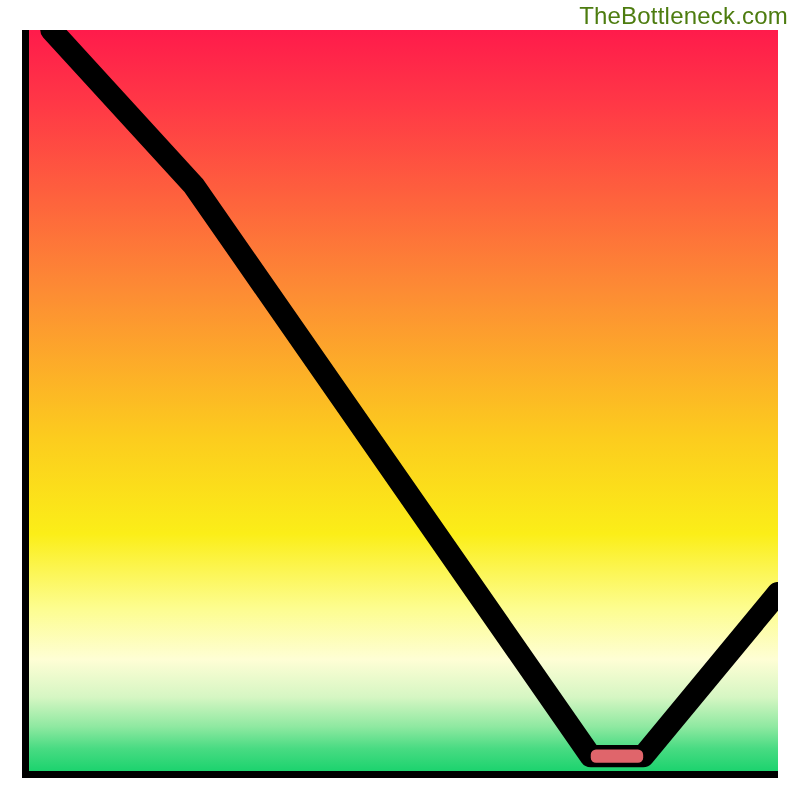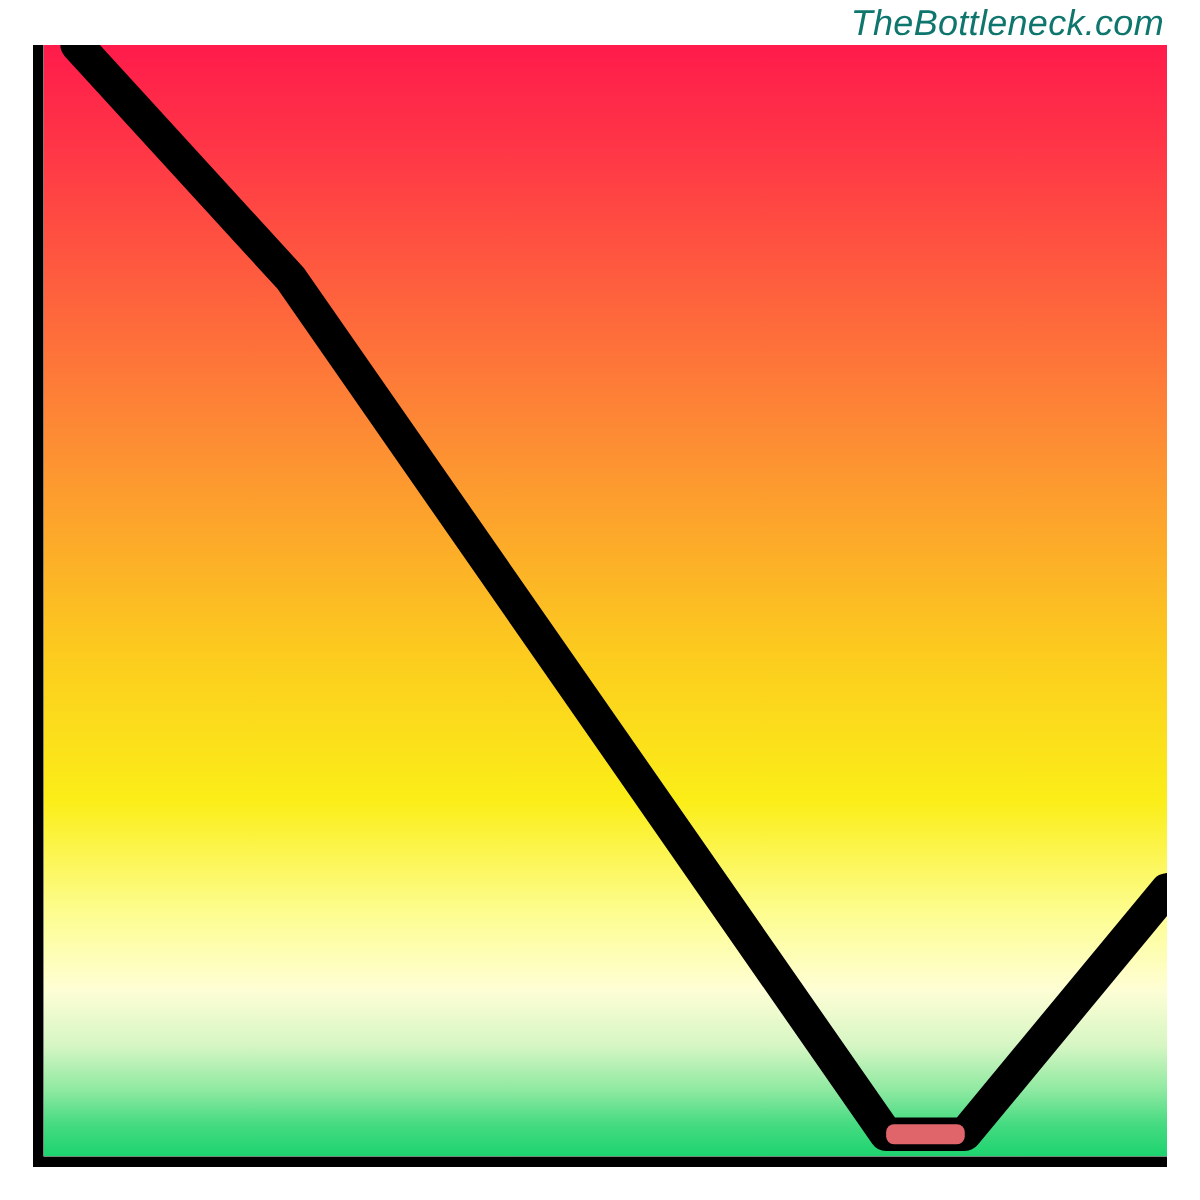--- a/index.html
+++ b/index.html
@@ -7,26 +7,25 @@
     width: 800px;
     height: 800px;
     background: #ffffff;
     font-family: Arial, Helvetica, sans-serif;
     position: relative;
     overflow: hidden;
   }
   .attribution {
     position: absolute;
     top: 2px;
-    right: 24px;
-    color: #0f766e;
+    right: 12px;
+    color: #4d7c0f;
     font-size: 24px;
     font-weight: 500;
     letter-spacing: 0.2px;
-    font-style: italic;
   }
   .plot-frame {
     position: absolute;
     left: 22px;
     top: 30px;
     width: 756px;
     height: 748px;
     border-left: 7px solid #000;
     border-bottom: 7px solid #000;
   }

